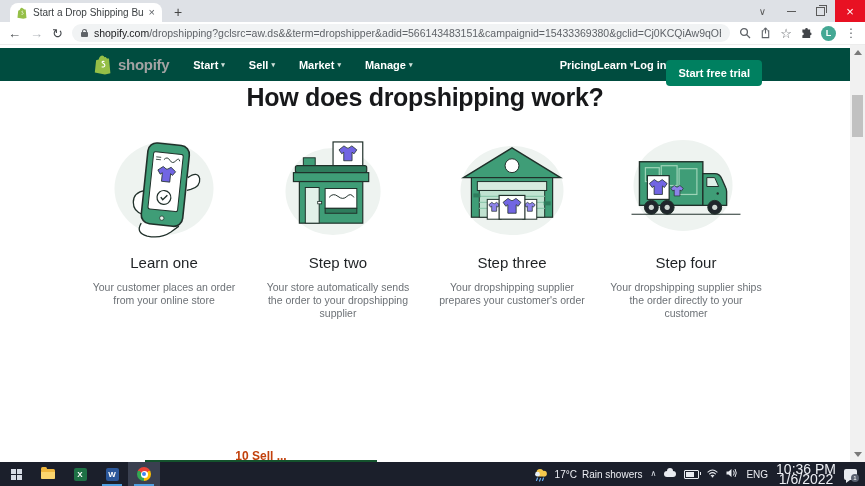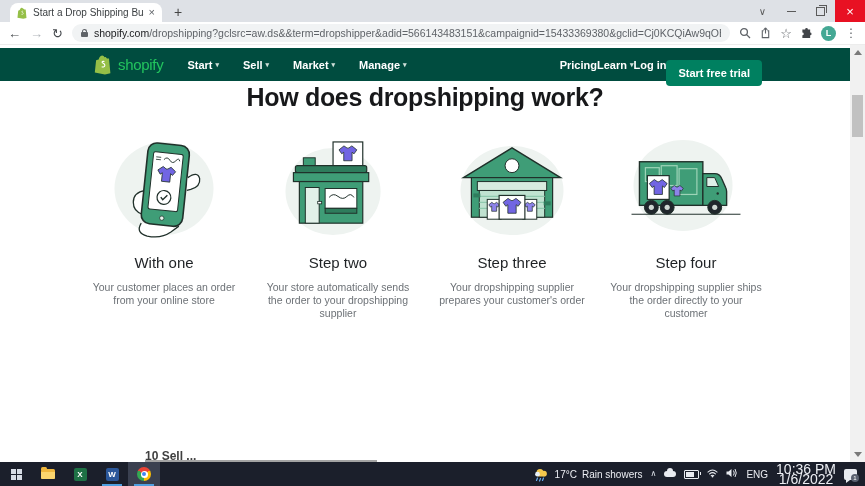--- a/index.html
+++ b/index.html
@@ -47,41 +47,41 @@
   .sb-arrow{position:absolute;left:4px;width:0;height:0;border-left:4px solid transparent;border-right:4px solid transparent;}
   .sb-arrow.up{top:5px;border-bottom:5px solid #7a7a7a;}
   .sb-arrow.down{bottom:5px;border-top:5px solid #7a7a7a;}
   .sb-thumb{position:absolute;top:50px;left:2px;width:11px;height:42px;background:#c1c1c1;}
 
   
   .shopnav{position:absolute;top:3px;left:0;width:850px;height:33px;background:#004c3f;
     display:flex;align-items:center;justify-content:space-between;padding:0 88px 0 94px;box-sizing:border-box;}
   .shopnav-left{display:flex;align-items:center;gap:24px;}
   .brand{display:flex;align-items:center;gap:5px;}
-  .brand-word{color:#22c55e;font-size:15px;font-weight:normal;letter-spacing:-0.3px;}
+  .brand-word{color:#a3a3a3;font-size:15px;font-weight:bold;letter-spacing:-0.3px;}
   .nav-link{display:flex;align-items:center;gap:3px;color:#fff;font-size:11px;font-weight:600;}
   .nav-caret{font-size:7px;color:#cfe0da;}
   .shopnav-right{display:flex;align-items:center;}
   .cta-btn{background:#008060;color:#fff;font-size:11px;font-weight:bold;padding:7px 12px;
     border-radius:4px;border:none;font-family:inherit;margin-top:17px;}
 
   
   .hero{padding-top:38px;text-align:center;}
   .hero-title{font-size:25px;font-weight:bold;color:#17181a;letter-spacing:-0.3px;}
   .hero-sub{width:478px;margin:9px auto 0;font-size:15.5px;line-height:19px;color:#5e6266;}
 
   
   .steps{width:696px;margin:24px auto 0;display:flex;}
   .step-col{flex:1;text-align:center;}
   .step-illo{display:block;margin:0 auto;}
   .step-title{margin-top:14px;font-size:15px;color:#1f2225;}
   .step-desc{margin-top:10px;font-size:10.5px;line-height:13px;color:#6c7176;padding:0 8px;}
 
   .clipped{position:absolute;left:145px;top:404px;width:232px;height:11px;overflow:hidden;
-    border-bottom:2px solid #a3a3a3;font-size:12px;font-weight:bold;color:#404040;line-height:14px;}
+    border-bottom:2px solid #14532d;text-align:center;font-size:12px;font-weight:bold;color:#c2410c;line-height:14px;}
 
   
   .taskbar{position:absolute;top:462px;left:0;width:865px;height:24px;background:#1b1f2b;
     display:flex;align-items:center;box-sizing:border-box;}
   .task-btn{width:32px;height:24px;display:flex;align-items:center;justify-content:center;position:relative;flex:none;}
   .task-btn.active{background:#3a4050;}
   .app-underline{position:absolute;bottom:0;left:6px;right:6px;height:2px;background:#4f9fe0;}
   .win-logo{display:grid;grid-template-columns:5px 5px;grid-template-rows:5px 5px;gap:1px;}
   .win-logo span{background:#d6dbe4;}
   .folder-glyph{position:relative;width:14px;height:10px;background:#f0b73e;border-radius:1.5px;}
@@ -222,21 +222,21 @@
             <rect x="61" y="17" width="30" height="58" rx="2" fill="#fff" stroke="#20302a" stroke-width="1"></rect>
             <path d="M64 22 h5 M64 24.5 h5" stroke="#20302a" stroke-width="0.8"></path>
             <path d="M72 24 q3 -4 6 0 t6 0 t4 0" fill="none" stroke="#20302a" stroke-width="0.9"></path>
             <path d="M67 35 L72 31 L75 33 Q76 33.6 77 33 L80 31 L85 35 L82.2 39 L80.2 37.4 L80.2 46 L71.8 46 L71.8 37.4 L69.8 39 Z" fill="#7165e3" stroke="#20302a" stroke-width="0.8"></path>
             <circle cx="76" cy="62" r="7" fill="#fff" stroke="#20302a" stroke-width="1.2"></circle>
             <path d="M72.8 62 l2.2 2.4 4.2 -5" stroke="#20302a" stroke-width="1.4" fill="none"></path>
             <circle cx="76" cy="83" r="2.2" fill="#eaf4ee" stroke="#20302a" stroke-width="0.7"></circle>
           </g>
           <path d="M99 42 q10 -7 12 1 q1 8 -9 11 l-4 1" fill="#fff" stroke="#20302a" stroke-width="1.3"></path>
         </svg>
-        <div class="step-title">With one</div>
+        <div class="step-title">Learn one</div>
         <div class="step-desc">Your customer places an order from your online store</div>
       </div>
 
       <div class="step-col">
         <svg class="step-illo" width="150" height="104" viewBox="0 0 150 105">
           <ellipse cx="70" cy="56" rx="48" ry="44" fill="#eef3f0"></ellipse>
           <rect x="70" y="6" width="30" height="26" fill="#fff" stroke="#20302a" stroke-width="1.2"></rect>
           <path d="M76 14 L81 10 L84 12 Q85 12.6 86 12 L89 10 L94 14 L91.2 18 L89.2 16.4 L89.2 25 L80.8 25 L80.8 16.4 L78.8 18 Z" fill="#7165e3" stroke="#20302a" stroke-width="0.8"></path>
           <rect x="40" y="22" width="12" height="10" fill="#3f9d77" stroke="#20302a" stroke-width="1"></rect>
           <rect x="32" y="30" width="72" height="7" rx="2" fill="#2e7c5c" stroke="#20302a" stroke-width="1.2"></rect>

